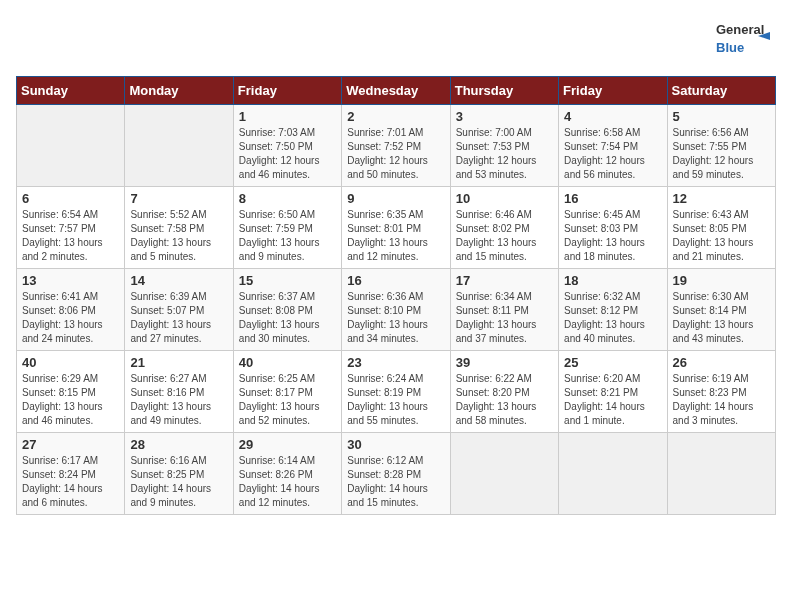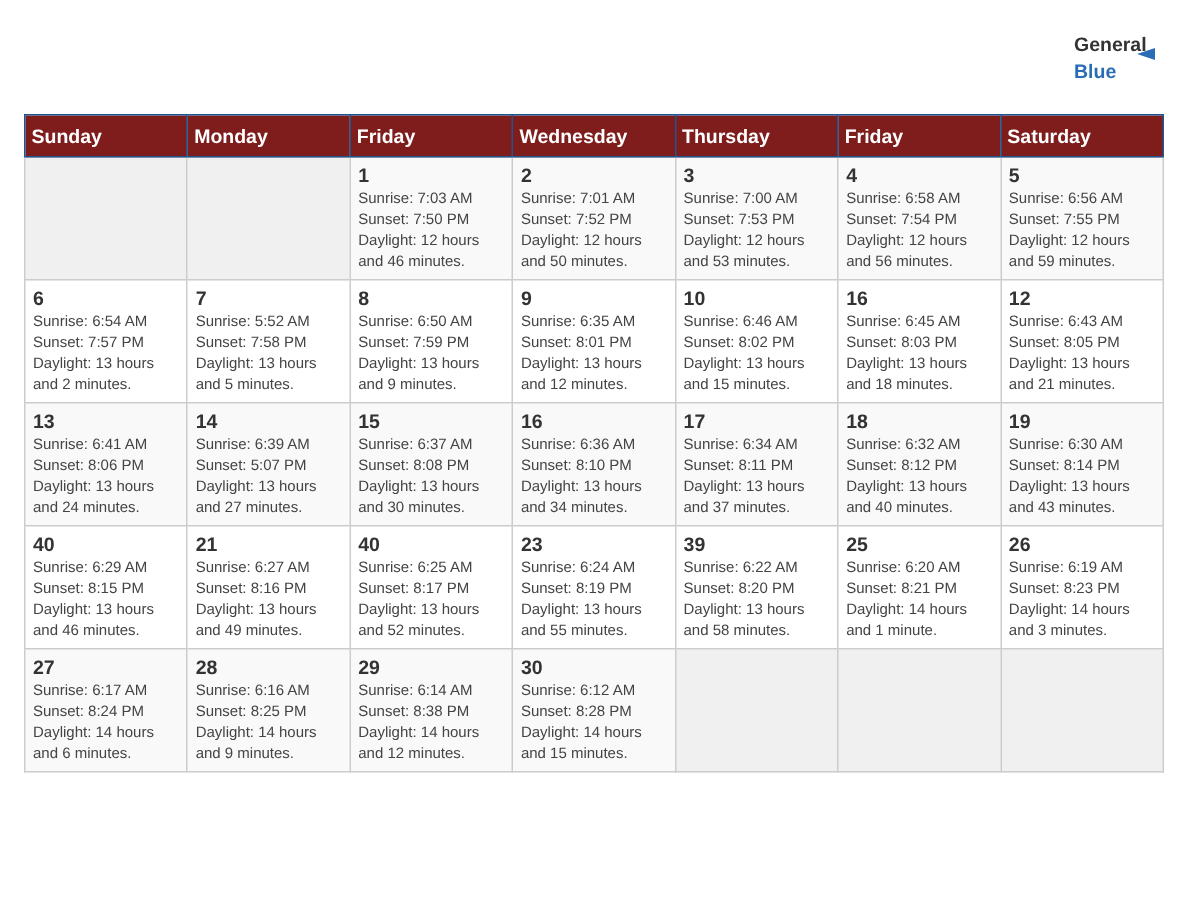--- a/index.html
+++ b/index.html
@@ -279,21 +279,21 @@
         </td>
         <td>
           <span class="day-number">28</span>
           <div class="day-info">Sunrise: 6:16 AM
 Sunset: 8:25 PM
 Daylight: 14 hours and 9 minutes.</div>
         </td>
         <td>
           <span class="day-number">29</span>
           <div class="day-info">Sunrise: 6:14 AM
-Sunset: 8:38 PM
+Sunset: 8:26 PM
 Daylight: 14 hours and 12 minutes.</div>
         </td>
         <td>
           <span class="day-number">30</span>
           <div class="day-info">Sunrise: 6:12 AM
 Sunset: 8:28 PM
 Daylight: 14 hours and 15 minutes.</div>
         </td>
         <td class="empty-cell"></td>
         <td class="empty-cell"></td>

